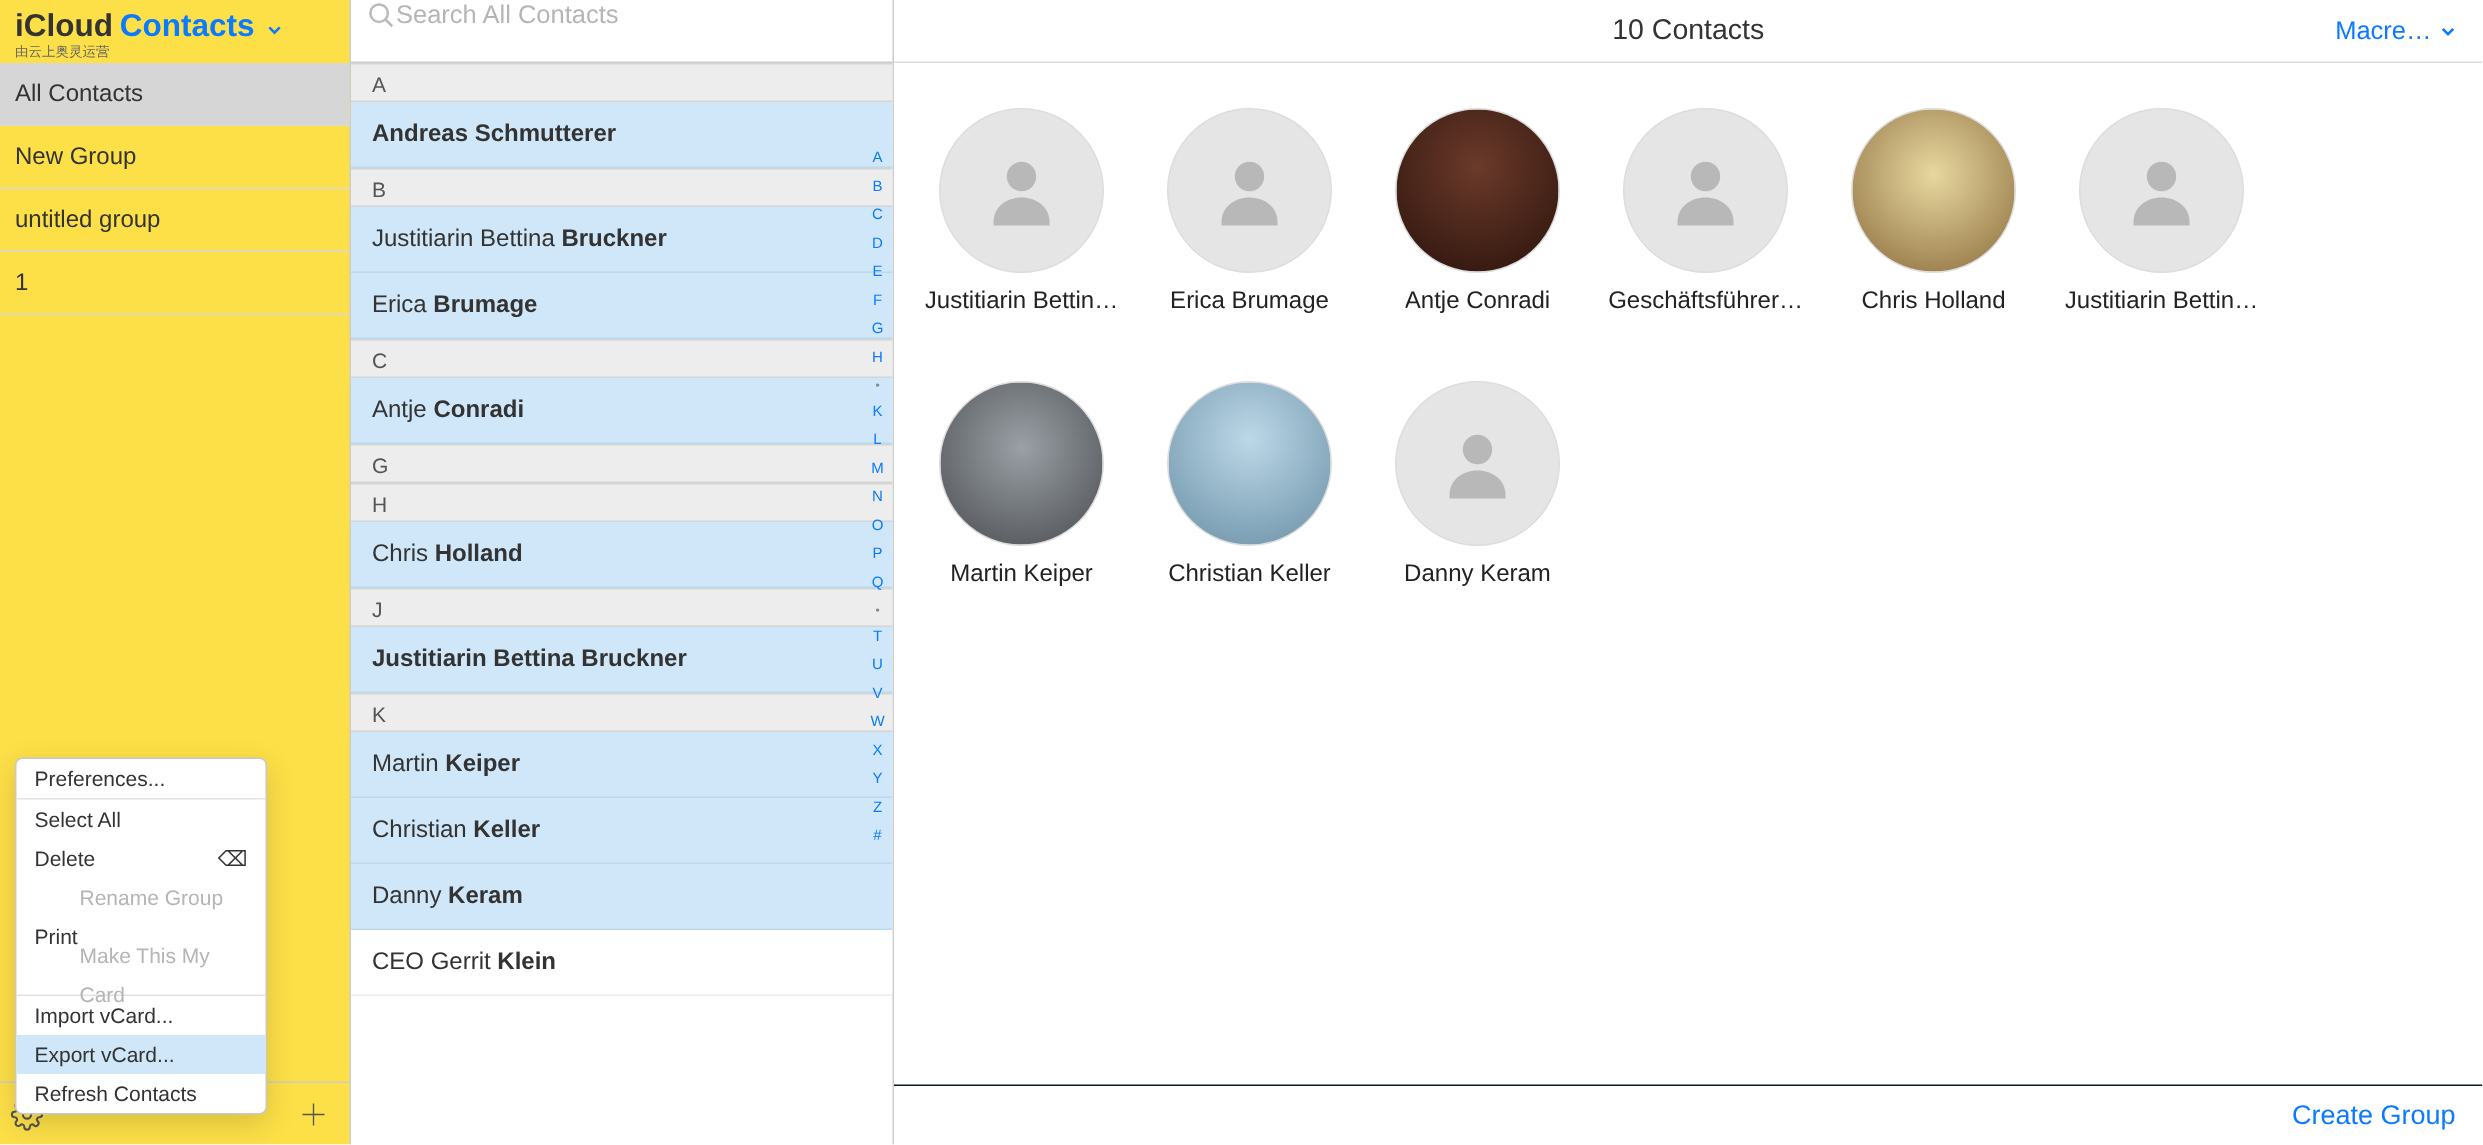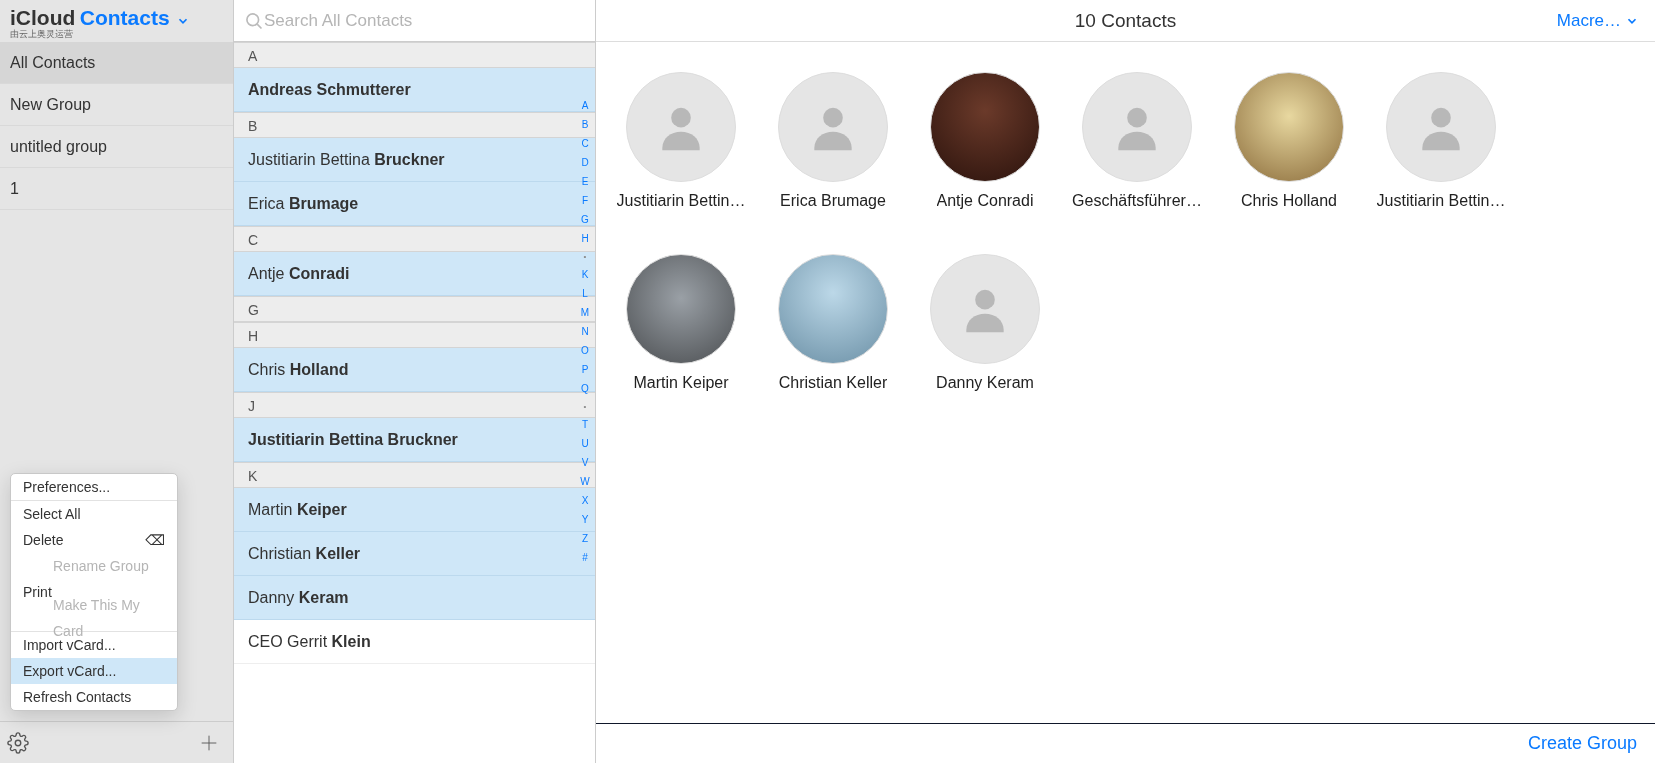--- a/index.html
+++ b/index.html
@@ -1,38 +1,38 @@
 <!DOCTYPE html>
 <html><head>
 <meta charset="utf-8">
 <style>
 *{margin:0;padding:0;box-sizing:border-box;font-family:-apple-system,BlinkMacSystemFont,"Helvetica Neue",Arial,sans-serif;}
 html,body{width:1655px;height:763px;overflow:hidden;background:#fff;color:#333;}
 
 
 .app{display:flex;height:100%;}
-.sidebar{width:234px;background:#e5e5e5;border-right:1px solid #ccc;display:flex;flex-direction:column;position:relative;}
+.sidebar{width:234px;background:#fde047;border-right:1px solid #ccc;display:flex;flex-direction:column;position:relative;}
 .listcol{width:362px;border-right:1px solid #ccc;display:flex;flex-direction:column;position:relative;}
 .main{flex:1;display:flex;flex-direction:column;}
 
 
 .brand{height:42px;padding:6px 10px 0 10px;}
 .brand .b1{font-size:21px;font-weight:600;color:#333;}
 .brand .b2{font-size:21px;font-weight:600;color:#0a7aff;}
 .brand svg{vertical-align:middle;margin-left:2px;}
 .brand .sub{font-size:9px;color:#666;margin-top:-2px;}
 .groups{flex:1;}
 .group-item{height:42px;line-height:42px;padding:0 10px;font-size:16px;border-bottom:1px solid #d9d9d9;cursor:pointer;}
 .group-item.selected{background:#d6d6d6;}
 .sidebar-footer{height:42px;border-top:1px solid #ccc;display:flex;align-items:center;padding:0 4px;}
 .gear,.plus{width:28px;height:28px;display:flex;align-items:center;justify-content:center;cursor:pointer;}
 .plus{margin-left:auto;margin-right:6px;}
 
 
-.search{height:42px;display:flex;align-items:center;padding:0 10px;border-bottom:1px solid #ccc;}
+.search{height:42px;display:flex;align-items:flex-start;padding:0 10px;border-bottom:1px solid #ccc;}
 .search input{border:none;outline:none;font-size:17px;flex:1;color:#333;background:transparent;}
 .search input::placeholder{color:#b5b5b5;}
 .list{flex:1;overflow:auto;}
 .section-h{background:#ededed;height:26px;line-height:26px;padding:0 14px;font-size:14px;color:#555;border-top:1px solid #d4d4d4;border-bottom:1px solid #d4d4d4;}
 .contact-row{height:44px;line-height:44px;padding:0 14px;font-size:16px;background:#cfe7f8;border-bottom:1px solid #bcd9ee;cursor:pointer;white-space:nowrap;overflow:hidden;text-overflow:ellipsis;}
 .contact-row .bold{font-weight:600;}
 .contact-row.plain{background:#fff;border-bottom:1px solid #eee;}
 
 
 .alpha{position:absolute;right:2px;top:100px;bottom:10px;width:16px;display:flex;flex-direction:column;align-items:center;font-size:10px;color:#0a7aff;gap:8px;pointer-events:auto;}
@@ -45,21 +45,21 @@
 .main-head .right{margin-left:auto;color:#0a7aff;font-size:17px;cursor:pointer;display:flex;align-items:center;gap:4px;}
 .grid{flex:1;padding:30px 30px;display:flex;flex-wrap:wrap;gap:44px 42px;align-content:flex-start;}
 .card{width:110px;display:flex;flex-direction:column;align-items:center;gap:10px;cursor:pointer;}
 .avatar{width:110px;height:110px;border-radius:50%;background:#e5e5e5;border:1px solid #ddd;display:flex;align-items:center;justify-content:center;overflow:hidden;}
 .avatar svg{width:56px;height:56px;}
 .card .name{font-size:16px;color:#222;white-space:nowrap;max-width:140px;overflow:hidden;text-overflow:ellipsis;text-align:center;}
 .main-foot{height:40px;display:flex;align-items:center;justify-content:flex-end;padding:0 18px;border-top:1px solid #0f172a;}
 .main-foot a{color:#0a7aff;font-size:18px;cursor:pointer;}
 
 
-.menu{position:absolute;left:10px;bottom:52px;width:168px;background:#fff;border:1px solid #c8c8c8;border-radius:5px;box-shadow:0 6px 20px rgba(0,0,0,.15);font-size:14px;z-index:50;}
+.menu{position:absolute;left:10px;bottom:20px;width:168px;background:#fff;border:1px solid #c8c8c8;border-radius:5px;box-shadow:0 6px 20px rgba(0,0,0,.15);font-size:14px;z-index:50;}
 .menu .mi{height:26px;line-height:26px;padding:0 12px;cursor:pointer;display:flex;align-items:center;}
 .menu .mi.disabled{color:#b5b5b5;cursor:default;padding-left:42px;}
 .menu .mi.hl{background:#cfe7f8;}
 .menu .sep{height:1px;background:#e2e2e2;}
 .menu .kbd{margin-left:auto;}
 
 
 .av1{background:radial-gradient(circle at 40% 30%,#e8f2ff,#9ab7d4);}      
 .av4{background:radial-gradient(circle at 50% 35%,#6b3a2a,#2a120c);}      
 .av6{background:radial-gradient(circle at 50% 40%,#e8d8a0,#8a6b3a);}      

